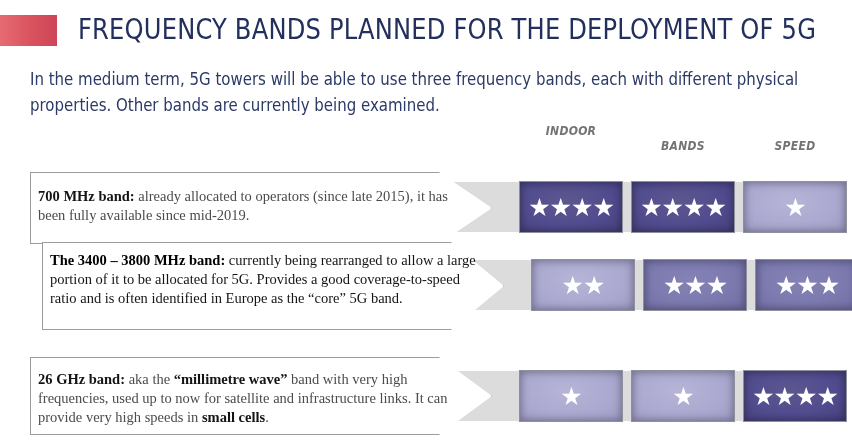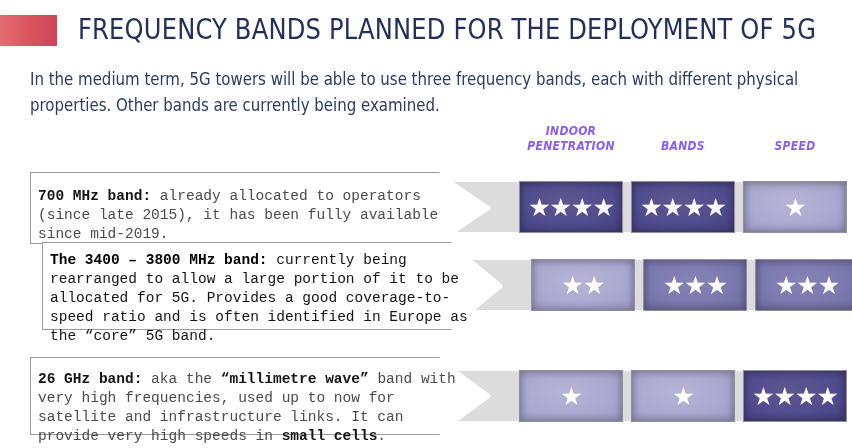--- a/index.html
+++ b/index.html
@@ -44,21 +44,21 @@
   }
   .col-head{
     flex:0 0 104px;
     margin-right:8px;
     text-align:center;
     font-family:"Liberation Sans Narrow","DejaVu Sans Condensed","Liberation Sans",sans-serif;
     font-size:12px;
     font-weight:bold;
     font-style:italic;
     line-height:15px;
-    color:#8b5cf6;
+    color:#737373;
     letter-spacing:.3px;
   }
   .col-head:last-child{margin-right:0;}
   .col-head.two-line{padding-top:0;}
   .col-head.one-line{padding-top:15px;}
 
   
   .row{position:absolute;left:0;}
   .row-1{top:172px;height:72px;}
   .row-2{top:242px;height:88px;margin-left:12px;}
@@ -84,21 +84,21 @@
     clip-path:polygon(0 0, 88.5% 0, 100% 50%, 88.5% 100%, 0 100%);
   }
   .callout-inner{
     position:absolute;left:30px;top:0;width:462px;height:100%;
     -webkit-clip-path:polygon(1px 1px, calc(88.5% - 1px) 1px, calc(100% - 2px) 50%, calc(88.5% - 1px) calc(100% - 1px), 1px calc(100% - 1px));
     clip-path:polygon(1px 1px, calc(88.5% - 1px) 1px, calc(100% - 2px) 50%, calc(88.5% - 1px) calc(100% - 1px), 1px calc(100% - 1px));
     background:#ffffff;
   }
   .callout-text{
     position:absolute;left:38px;width:430px;
-    font-family:Liberation Mono, monospace;
+    font-family:Liberation Serif, serif;
     font-size:14.5px;line-height:19px;
     color:#4b4b4b;
   }
   .row-1 .callout-text{top:15px;}
   .row-2 .callout-text{top:9px;color:#141414;}
   .row-3 .callout-text{top:13px;color:#4b4b4b;}
   .callout-text b{color:#141414;font-weight:bold;}
   .row-2 .callout-text b{color:#000000;}
 
   
@@ -152,21 +152,20 @@
 
   <div class="accent-block"></div>
 
   <div class="title">FREQUENCY BANDS PLANNED FOR THE DEPLOYMENT OF 5G</div>
 
   <div class="intro">In the medium term, 5G towers will be able to use three frequency bands, each with different physical properties. Other bands are currently being examined.</div>
 
   <div class="col-headers">
     <div class="col-head two-line">
       <div>INDOOR</div>
-      <div>PENETRATION</div>
     </div>
     <div class="col-head one-line">BANDS</div>
     <div class="col-head one-line">SPEED</div>
   </div>
 
   <div class="row row-1" style="width:852px">
     <div class="band"></div>
     <div class="callout"></div>
     <div class="callout-inner"></div>
     <div class="callout-text">

